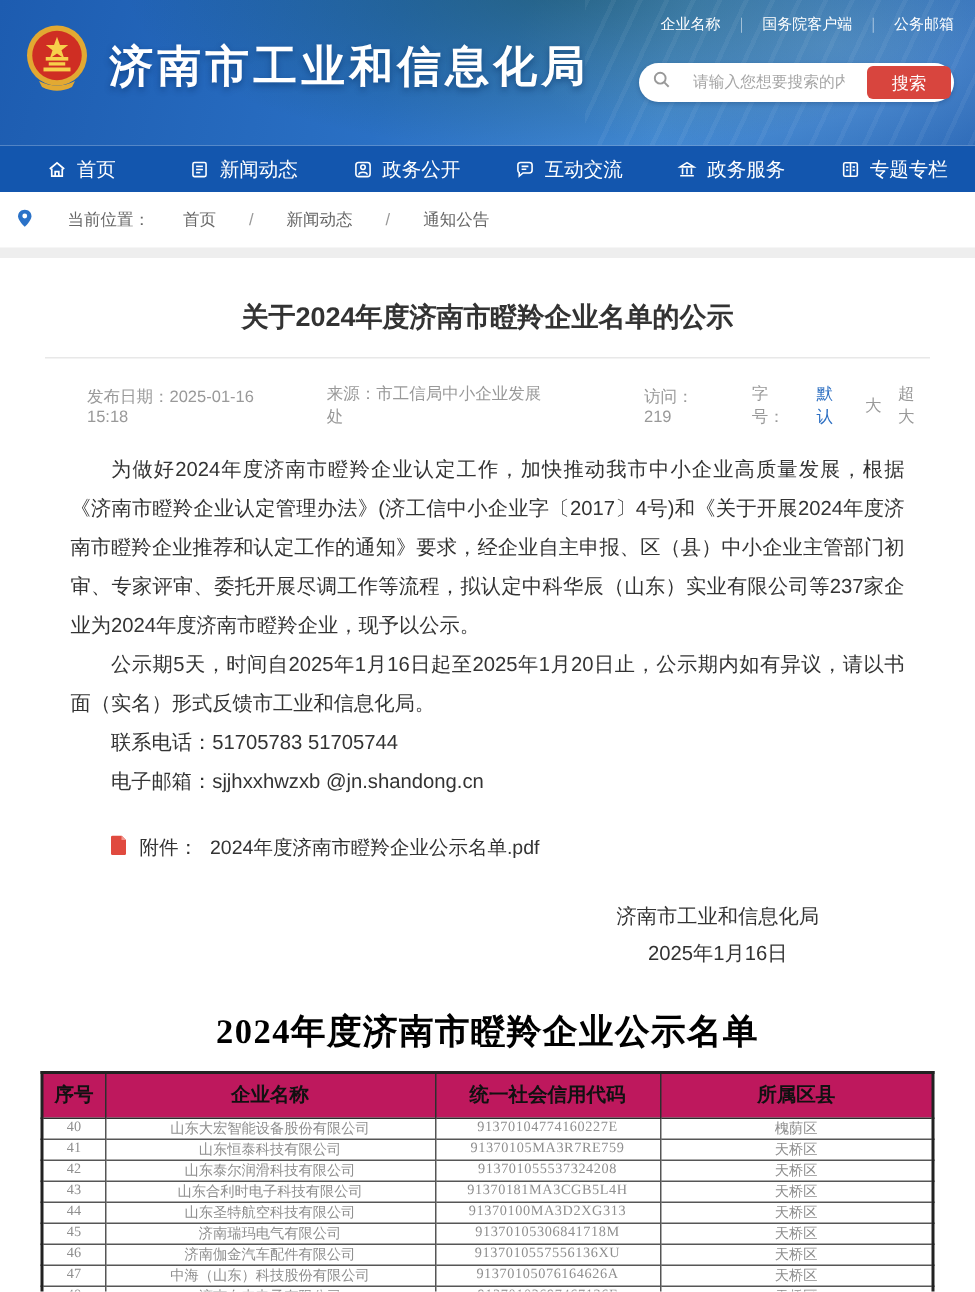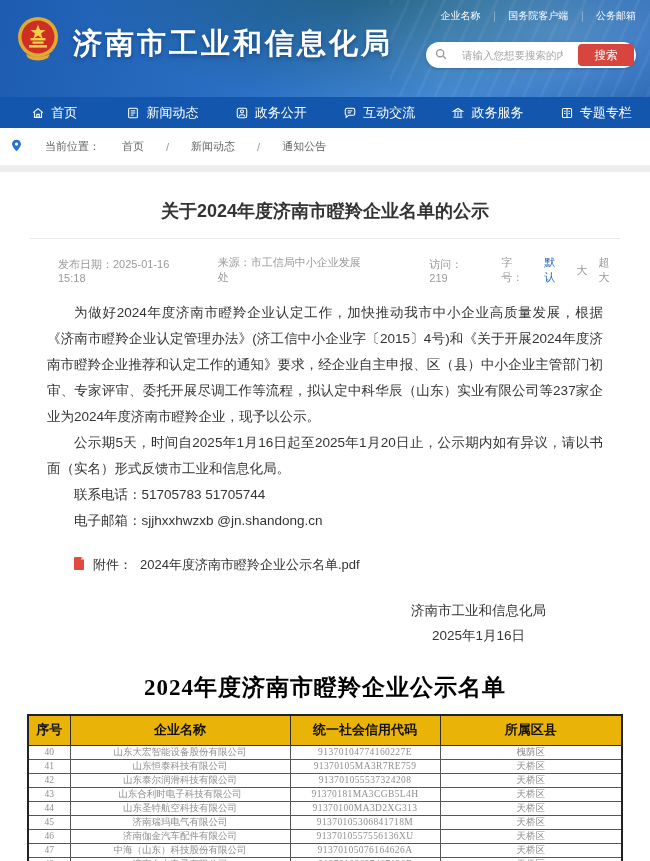--- a/index.html
+++ b/index.html
@@ -67,21 +67,21 @@
   .table-section { margin-top:24px; }
   .scan-title { text-align:center; font-family:"Liberation Serif",serif; font-weight:bold;
     font-size:23px; color:#000; letter-spacing:1px; }
   table.scan { margin:11px auto 0; width:594px; border-collapse:collapse; table-layout:fixed;
     border:2px solid #222; }
   table.scan col.c-seq  { width:42px; }
   table.scan col.c-name { width:220px; }
   table.scan col.c-code { width:150px; }
   table.scan col.c-dist { width:182px; }
   table.scan th { border:1px solid #2e2e2e; height:30px; font-size:13px; font-weight:bold; color:#111;
-    text-align:center; background:#eab308; }
+    text-align:center; background:#be185d; }
   table.scan td { border:1px solid #565656; height:12px; padding:0; text-align:center;
     font-family:"Liberation Serif",serif; font-size:9.5px; color:#8e8e8e; overflow:hidden; white-space:nowrap; }
   table.scan td .fuzzy { filter:blur(.32px); display:inline-block; }
   table.scan td .code { letter-spacing:.4px; }
 </style>
 </head>
 <body>
 
 <div class="header">
   <div class="top-links">
@@ -212,21 +212,21 @@
     <span>发布日期：2025-01-16 15:18</span>
     <span class="m-src">来源：市工信局中小企业发展处</span>
     <span class="m-visits">访问：219</span>
     <span class="m-fslabel">字号：</span>
     <span class="fs-opt fs-default">默认</span>
     <span class="fs-opt">大</span>
     <span class="fs-opt">超大</span>
   </div>
 
   <div class="body-text">
-    <p>为做好2024年度济南市瞪羚企业认定工作，加快推动我市中小企业高质量发展，根据《济南市瞪羚企业认定管理办法》(济工信中小企业字〔2015〕4号)和《关于开展2024年度济南市瞪羚企业推荐和认定工作的通知》要求，经企业自主申报、区（县）中小企业主管部门初审、专家评审、委托开展尽调工作等流程，拟认定中科华辰（山东）实业有限公司等237家企业为2024年度济南市瞪羚企业，现予以公示。</p>
+    <p>为做好2024年度济南市瞪羚企业认定工作，加快推动我市中小企业高质量发展，根据《济南市瞪羚企业认定管理办法》(济工信中小企业字〔2017〕4号)和《关于开展2024年度济南市瞪羚企业推荐和认定工作的通知》要求，经企业自主申报、区（县）中小企业主管部门初审、专家评审、委托开展尽调工作等流程，拟认定中科华辰（山东）实业有限公司等237家企业为2024年度济南市瞪羚企业，现予以公示。</p>
     <p>公示期5天，时间自2025年1月16日起至2025年1月20日止，公示期内如有异议，请以书面（实名）形式反馈市工业和信息化局。</p>
     <p class="plain">联系电话：51705783 51705744</p>
     <p class="plain">电子邮箱：sjjhxxhwzxb @jn.shandong.cn</p>
   </div>
 
   <div class="attachment">
     <span>
       <svg width="11" height="13" viewBox="0 0 11 13">
           <path d="M1 0 H7 L10 3 V12 A1 1 0 0 1 9 13 H1 A1 1 0 0 1 0 12 V1 A1 1 0 0 1 1 0 Z" fill="#e04a3f"></path>
           <path d="M7 0 L10 3 H7 Z" fill="#f3978f"></path>

